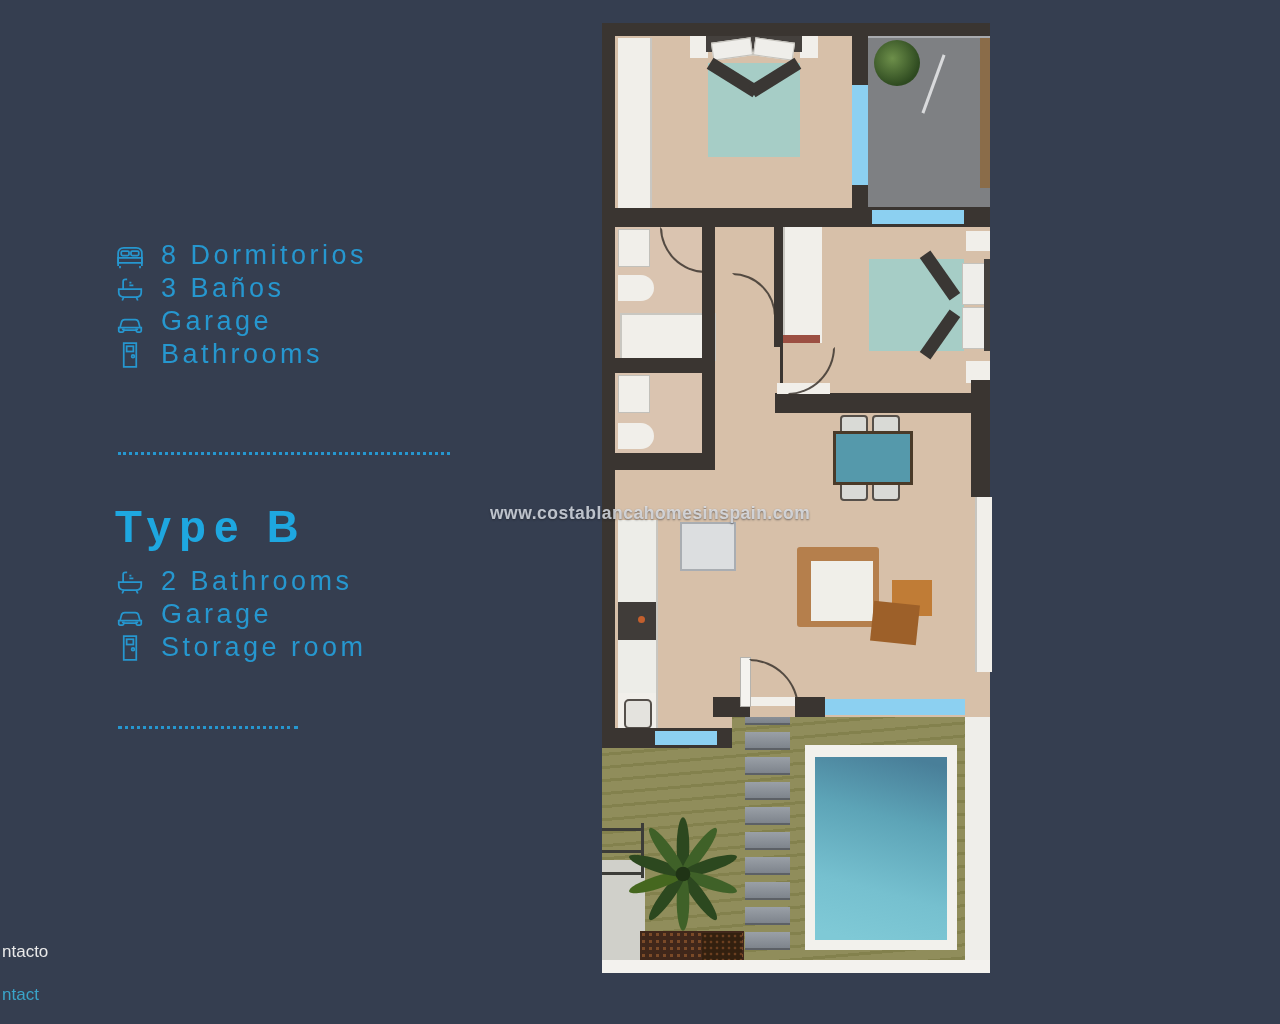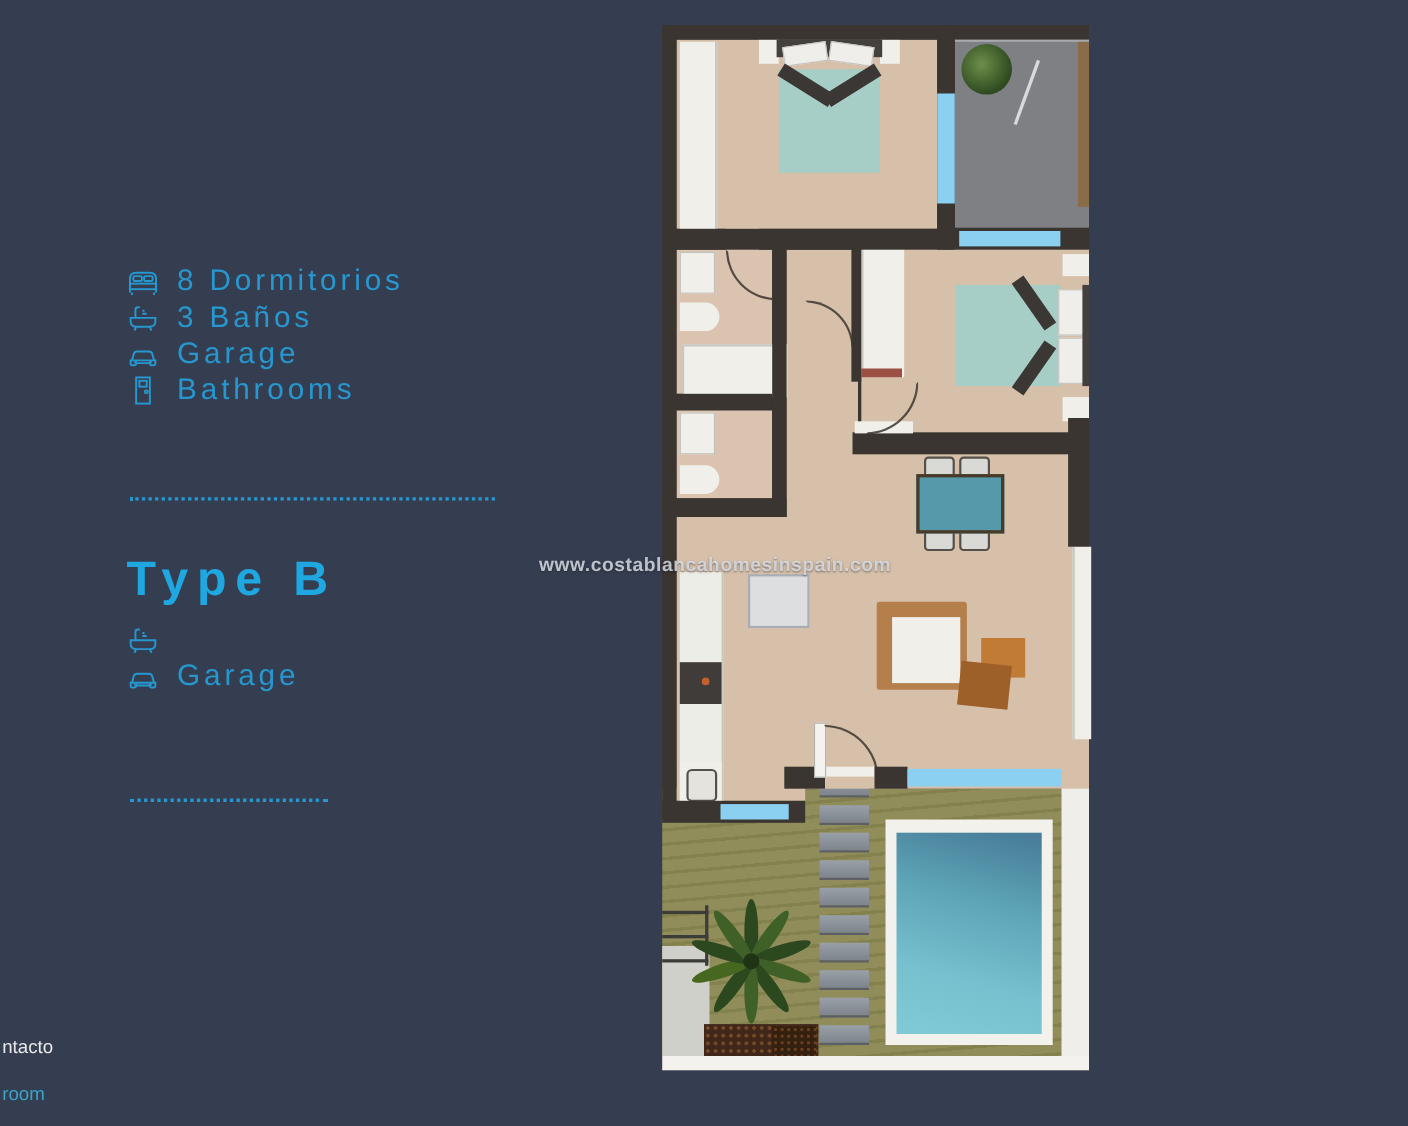--- a/index.html
+++ b/index.html
@@ -82,28 +82,37 @@
   <div class="abs" style="left:115px;top:502px;">
     <div class="panel-title">Type B</div>
     <div style="margin-top:13px;">
       <div class="feature-row">
         <svg class="feature-icon" viewBox="0 0 24 24" fill="none" stroke="#2697cf" stroke-width="1.4">
           <path d="M3 12 h18 v2.5 q0 4 -4.5 4 h-9 Q3 18.5 3 14.5 z"></path>
           <path d="M6.5 12 V6 q0 -1.8 1.8 -1.8 h1.4"></path>
           <path d="M11.5 6.8 h1.6 M11.5 9 h3.2"></path>
           <path d="M7 18.5 l-1.2 2.7 M17 18.5 l1.2 2.7"></path>
         </svg>
+        <span class="feature-label">2 Bathrooms</span>
       </div>
       <div class="feature-row">
         <svg class="feature-icon" viewBox="0 0 24 24" fill="none" stroke="#2697cf" stroke-width="1.4">
           <path d="M4 16.5 l1.2 -4.5 q0.5 -2 2.6 -2 h8.4 q2.1 0 2.6 2 l1.2 4.5"></path>
           <path d="M3 16.5 h18 v2.5 q0 1 -1 1 h-2 q-1 0 -1 -1 v-0.5 h-10 v0.5 q0 1 -1 1 H4 q-1 0 -1 -1 z"></path>
           <path d="M5.5 17.8 h2.2 M16.3 17.8 h2.2"></path>
         </svg>
         <span class="feature-label">Garage</span>
+      </div>
+      <div class="feature-row">
+        <svg class="feature-icon" viewBox="0 0 24 24" fill="none" stroke="#2697cf" stroke-width="1.4">
+          <rect x="7" y="2.5" width="10" height="19"></rect>
+          <rect x="9.3" y="5" width="5.4" height="4.2"></rect>
+          <circle cx="14.4" cy="13" r="1.1"></circle>
+        </svg>
+        <span class="feature-label">Storage room</span>
       </div>
     </div>
   </div>
 
   <div class="abs dotted" style="left:118px;top:726px;width:180px;"></div>
 
   <div class="abs plan">
 
     <div style="left:0;top:694px;width:388px;height:243px;background:repeating-linear-gradient(175deg,#908d5b 0 10px,#83814d 10px 13px);"></div>
     <div style="left:0;top:837px;width:43px;height:100px;background:#d0d0ca;"></div>
@@ -239,15 +248,15 @@
     <div class="arc" style="left:58px;top:204px;width:42px;height:42px;border-radius:0 0 0 100%;border-top-color:transparent;border-right-color:transparent;"></div>
     <div class="arc" style="left:130px;top:250px;width:40px;height:40px;border-radius:0 100% 0 0;border-bottom-color:transparent;border-left-color:transparent;"></div>
     <div class="arc" style="left:185px;top:324px;width:44px;height:44px;border-radius:0 0 100% 0;border-top-color:transparent;border-left-color:transparent;"></div>
     <div style="left:138px;top:634px;width:9px;height:48px;background:#f4f3ef;border:1px solid #b5b3ae;"></div>
     <div class="arc" style="left:147px;top:636px;width:46px;height:46px;border-radius:0 100% 0 0;border-bottom-color:transparent;border-left-color:transparent;"></div>
   </div>
 
   <div class="abs watermark" style="left:490px;top:503px;">www.costablancahomesinspain.com</div>
 
   <div class="abs contact-es" style="left:2px;top:942px;">ntacto</div>
-  <div class="abs contact-en" style="left:2px;top:985px;">room</div>
+  <div class="abs contact-en" style="left:2px;top:985px;">ntact</div>
 
 </div>
 
 </body></html>

